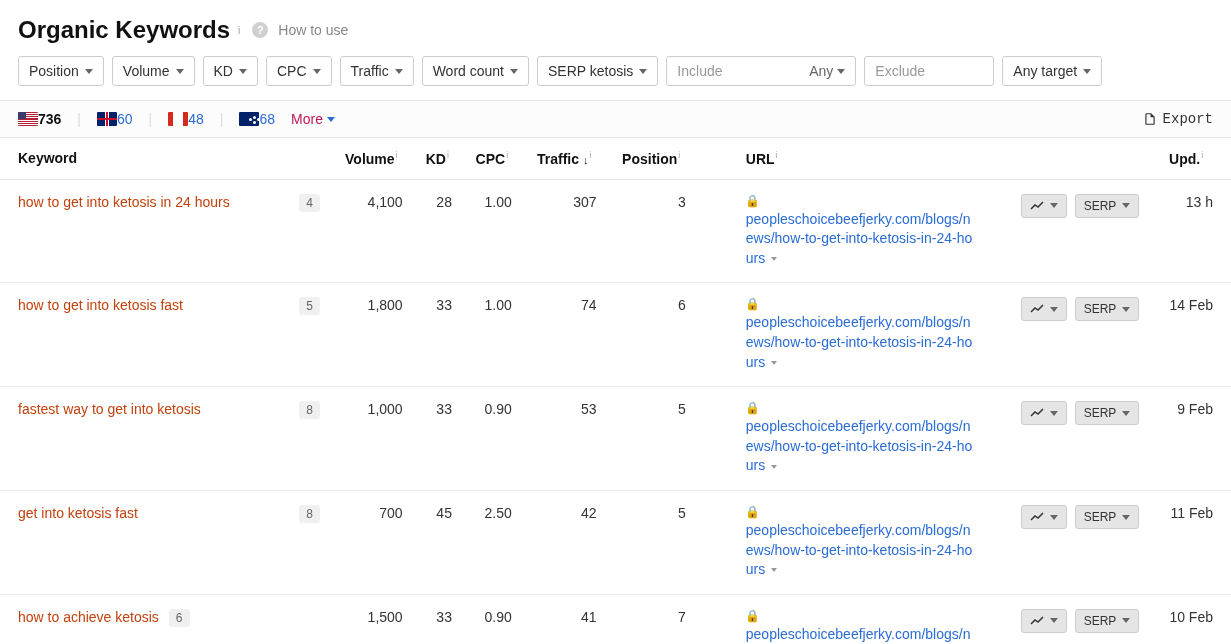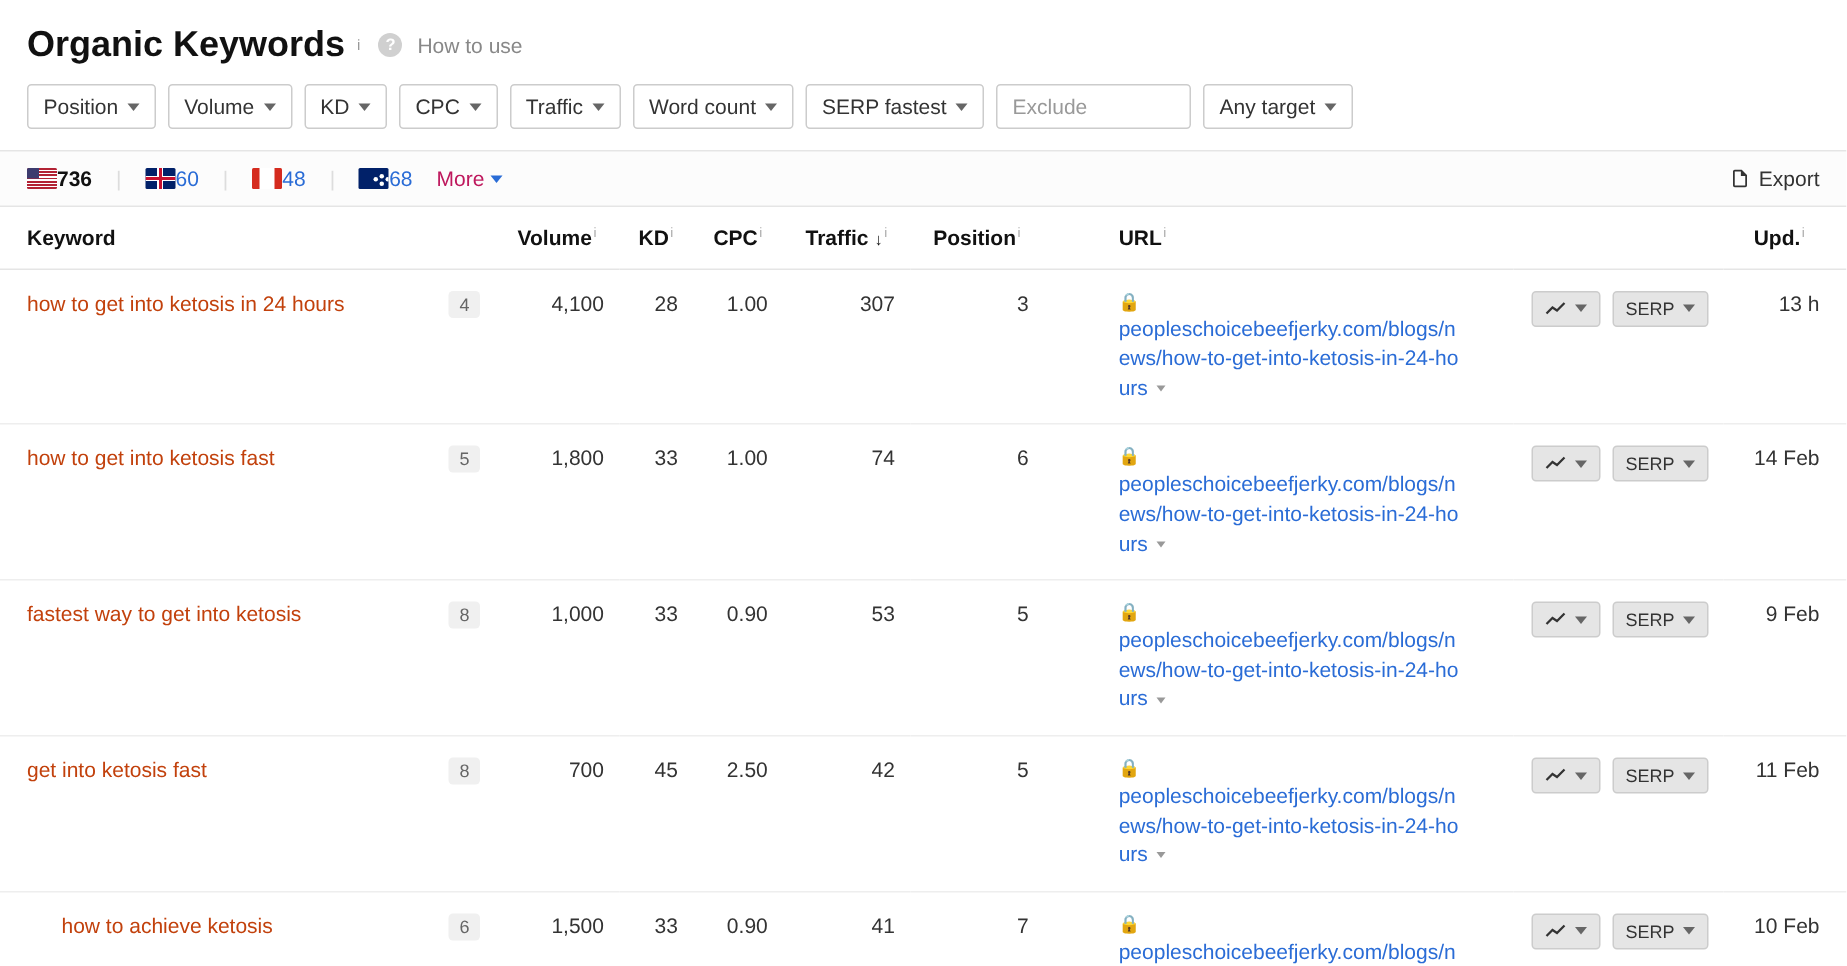--- a/index.html
+++ b/index.html
@@ -15,21 +15,21 @@
   .caret-blue { border-top-color:#2a6cd6;}
   .finput { border:1px solid #ccc; border-radius:3px; padding:6px 10px; font-size:14px; display:flex; align-items:center; gap:8px; min-width:190px; color:#999; justify-content:space-between;}
   .finput .ph { color:#999;}
   .countrybar { border-top:1px solid #e5e5e5; border-bottom:1px solid #e5e5e5; padding: 10px 18px; display:flex; align-items:center; justify-content:space-between; background:#fcfcfc;}
   .countries { display:flex; align-items:center; gap:16px;}
   .citem { display:flex; align-items:center; gap:0; font-size:14px;text-align:right;}
   .cval { color:#2a6cd6; cursor:pointer;}
   .cval.bold { font-weight:700; color:#111;}
   .sep { color:#ddd;}
   .more { color:#be185d; cursor:pointer; display:flex; align-items:center; gap:4px;}
-  .export { display:flex; align-items:center; gap:6px; color:#333; cursor:pointer;}
+  .export { display:flex; align-items:center; gap:6px; color:#333; cursor:pointer;font-family:Liberation Mono, monospace;}
   .flag { width:20px; height:14px; display:inline-block; background:#ccc; position:relative; border-radius:1px; overflow:hidden;}
   .flag-us { background: linear-gradient(#b22234 0 7.7%, #fff 7.7% 15.4%, #b22234 15.4% 23.1%, #fff 23.1% 30.8%, #b22234 30.8% 38.5%, #fff 38.5% 46.2%, #b22234 46.2% 53.9%, #fff 53.9% 61.5%, #b22234 61.5% 69.2%, #fff 69.2% 76.9%, #b22234 76.9% 84.6%, #fff 84.6% 92.3%, #b22234 92.3% 100%);}
   .flag-us::before { content:''; position:absolute; top:0; left:0; width:8px; height:7px; background:#3c3b6e;}
   .flag-gb { background:#012169;}
   .flag-gb::before { content:''; position:absolute; inset:0; background: linear-gradient(to bottom, transparent 40%, #fff 40% 60%, transparent 60%), linear-gradient(to right, transparent 40%, #fff 40% 60%, transparent 60%);}
   .flag-gb::after { content:''; position:absolute; inset:0; background: linear-gradient(to bottom, transparent 44%, #c8102e 44% 56%, transparent 56%), linear-gradient(to right, transparent 44%, #c8102e 44% 56%, transparent 56%);}
   .flag-ca { background:#fff;}
   .flag-ca::before { content:''; position:absolute; top:0; left:0; width:5px; height:100%; background:#d52b1e;}
   .flag-ca::after { content:''; position:absolute; top:0; right:0; width:5px; height:100%; background:#d52b1e;}
   .flag-au { background:#012169;}
@@ -85,23 +85,30 @@
     </div>
   <div class="fbtn">
       <span>Traffic</span>
       <span class="caret"></span>
     </div>
   <div class="fbtn">
       <span>Word count</span>
       <span class="caret"></span>
     </div>
   <div class="fbtn">
-      <span>SERP fastest</span>
-      <span class="caret"></span>
-    </div>
+      <span>SERP ketosis</span>
+      <span class="caret"></span>
+    </div>
+  <div class="finput">
+    <span class="ph">Include</span>
+    <span style="display:flex;align-items:center;gap:4px;color:#666;">
+        <span>Any</span>
+        <span class="caret"></span>
+      </span>
+  </div>
   <div class="finput" style="min-width:130px;">
     <span class="ph">Exclude</span>
   </div>
   <div class="fbtn">
       <span>Any target</span>
       <span class="caret"></span>
     </div>
 </div>
 
 <div class="countrybar">
@@ -281,21 +288,21 @@
         <div class="tinybtn">
               <span>SERP</span>
               <span class="caret"></span>
             </div>
       </div>
         </td>
     <td class="num">11 Feb</td>
   </tr>
       <tr>
     <td>
-          <div style="display:flex;justify-content:space-between;align-items:flex-start;gap:10px;margin-left:23px;">
+          <div style="display:flex;align-items:flex-start;gap:10px;">
         <span class="kwlink">how to achieve ketosis</span>
         <span class="badge">6</span>
       </div>
         </td>
     <td class="num">1,500</td>
     <td class="num">33</td>
     <td class="num">0.90</td>
     <td class="num">41</td>
     <td class="num">7</td>
     <td></td>

